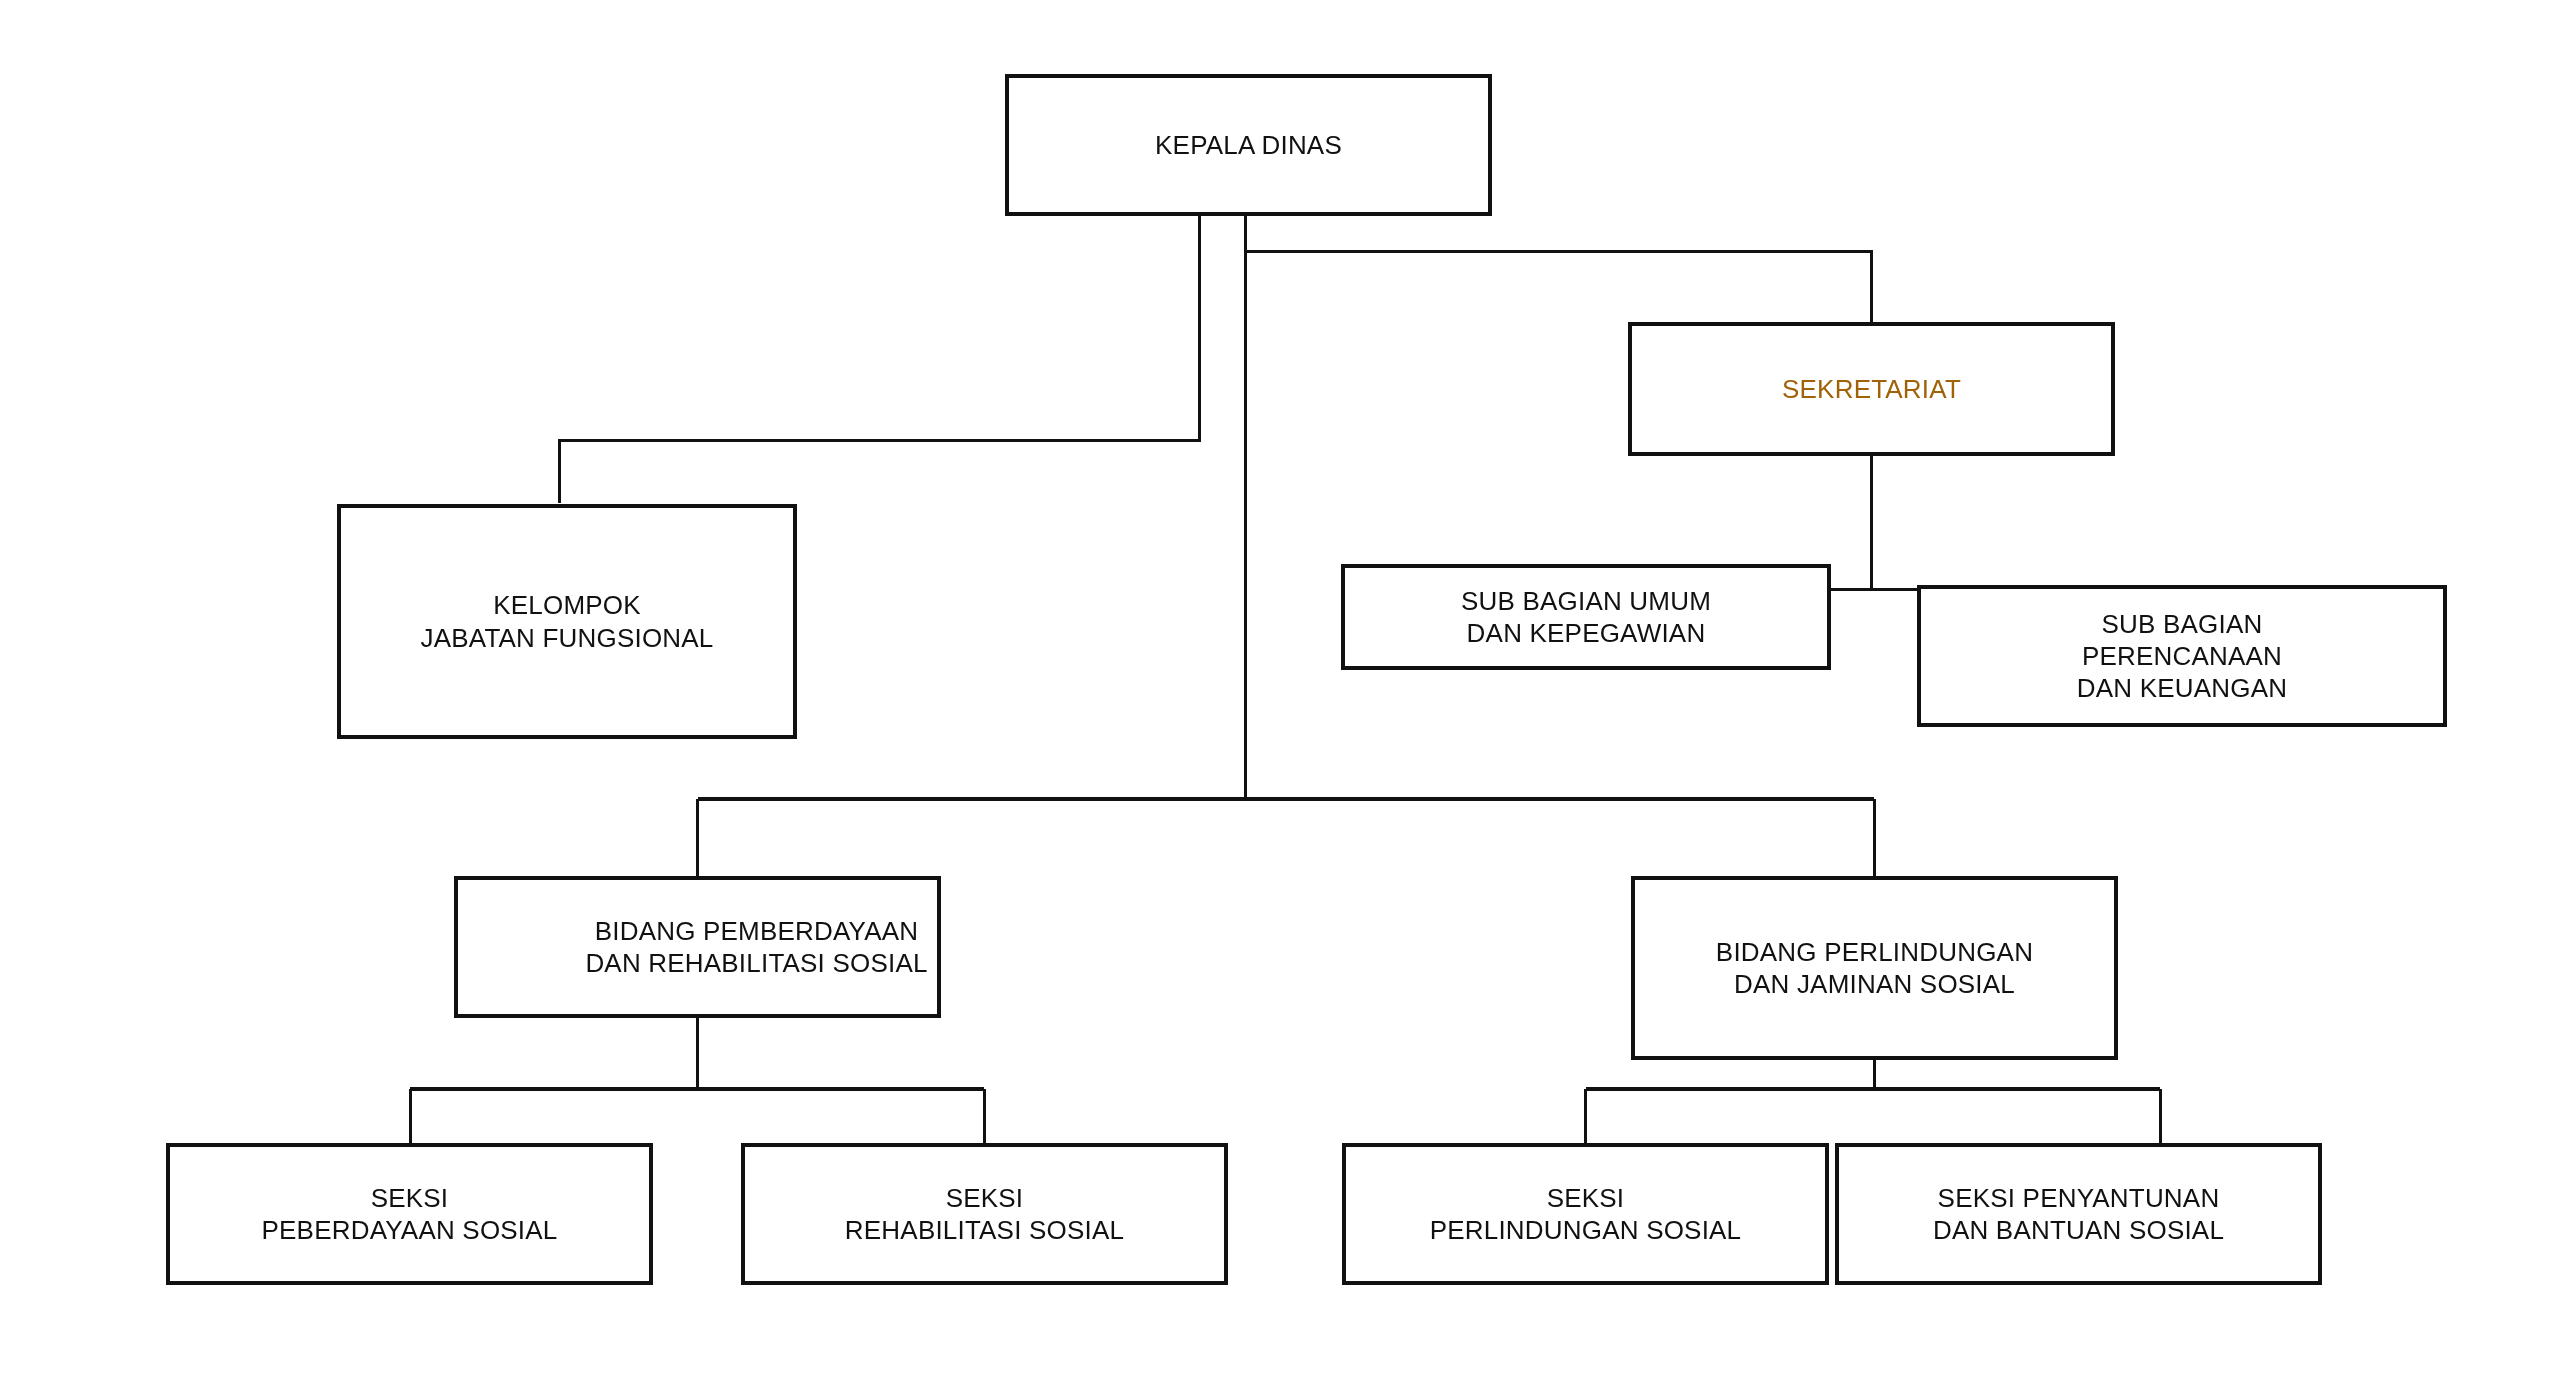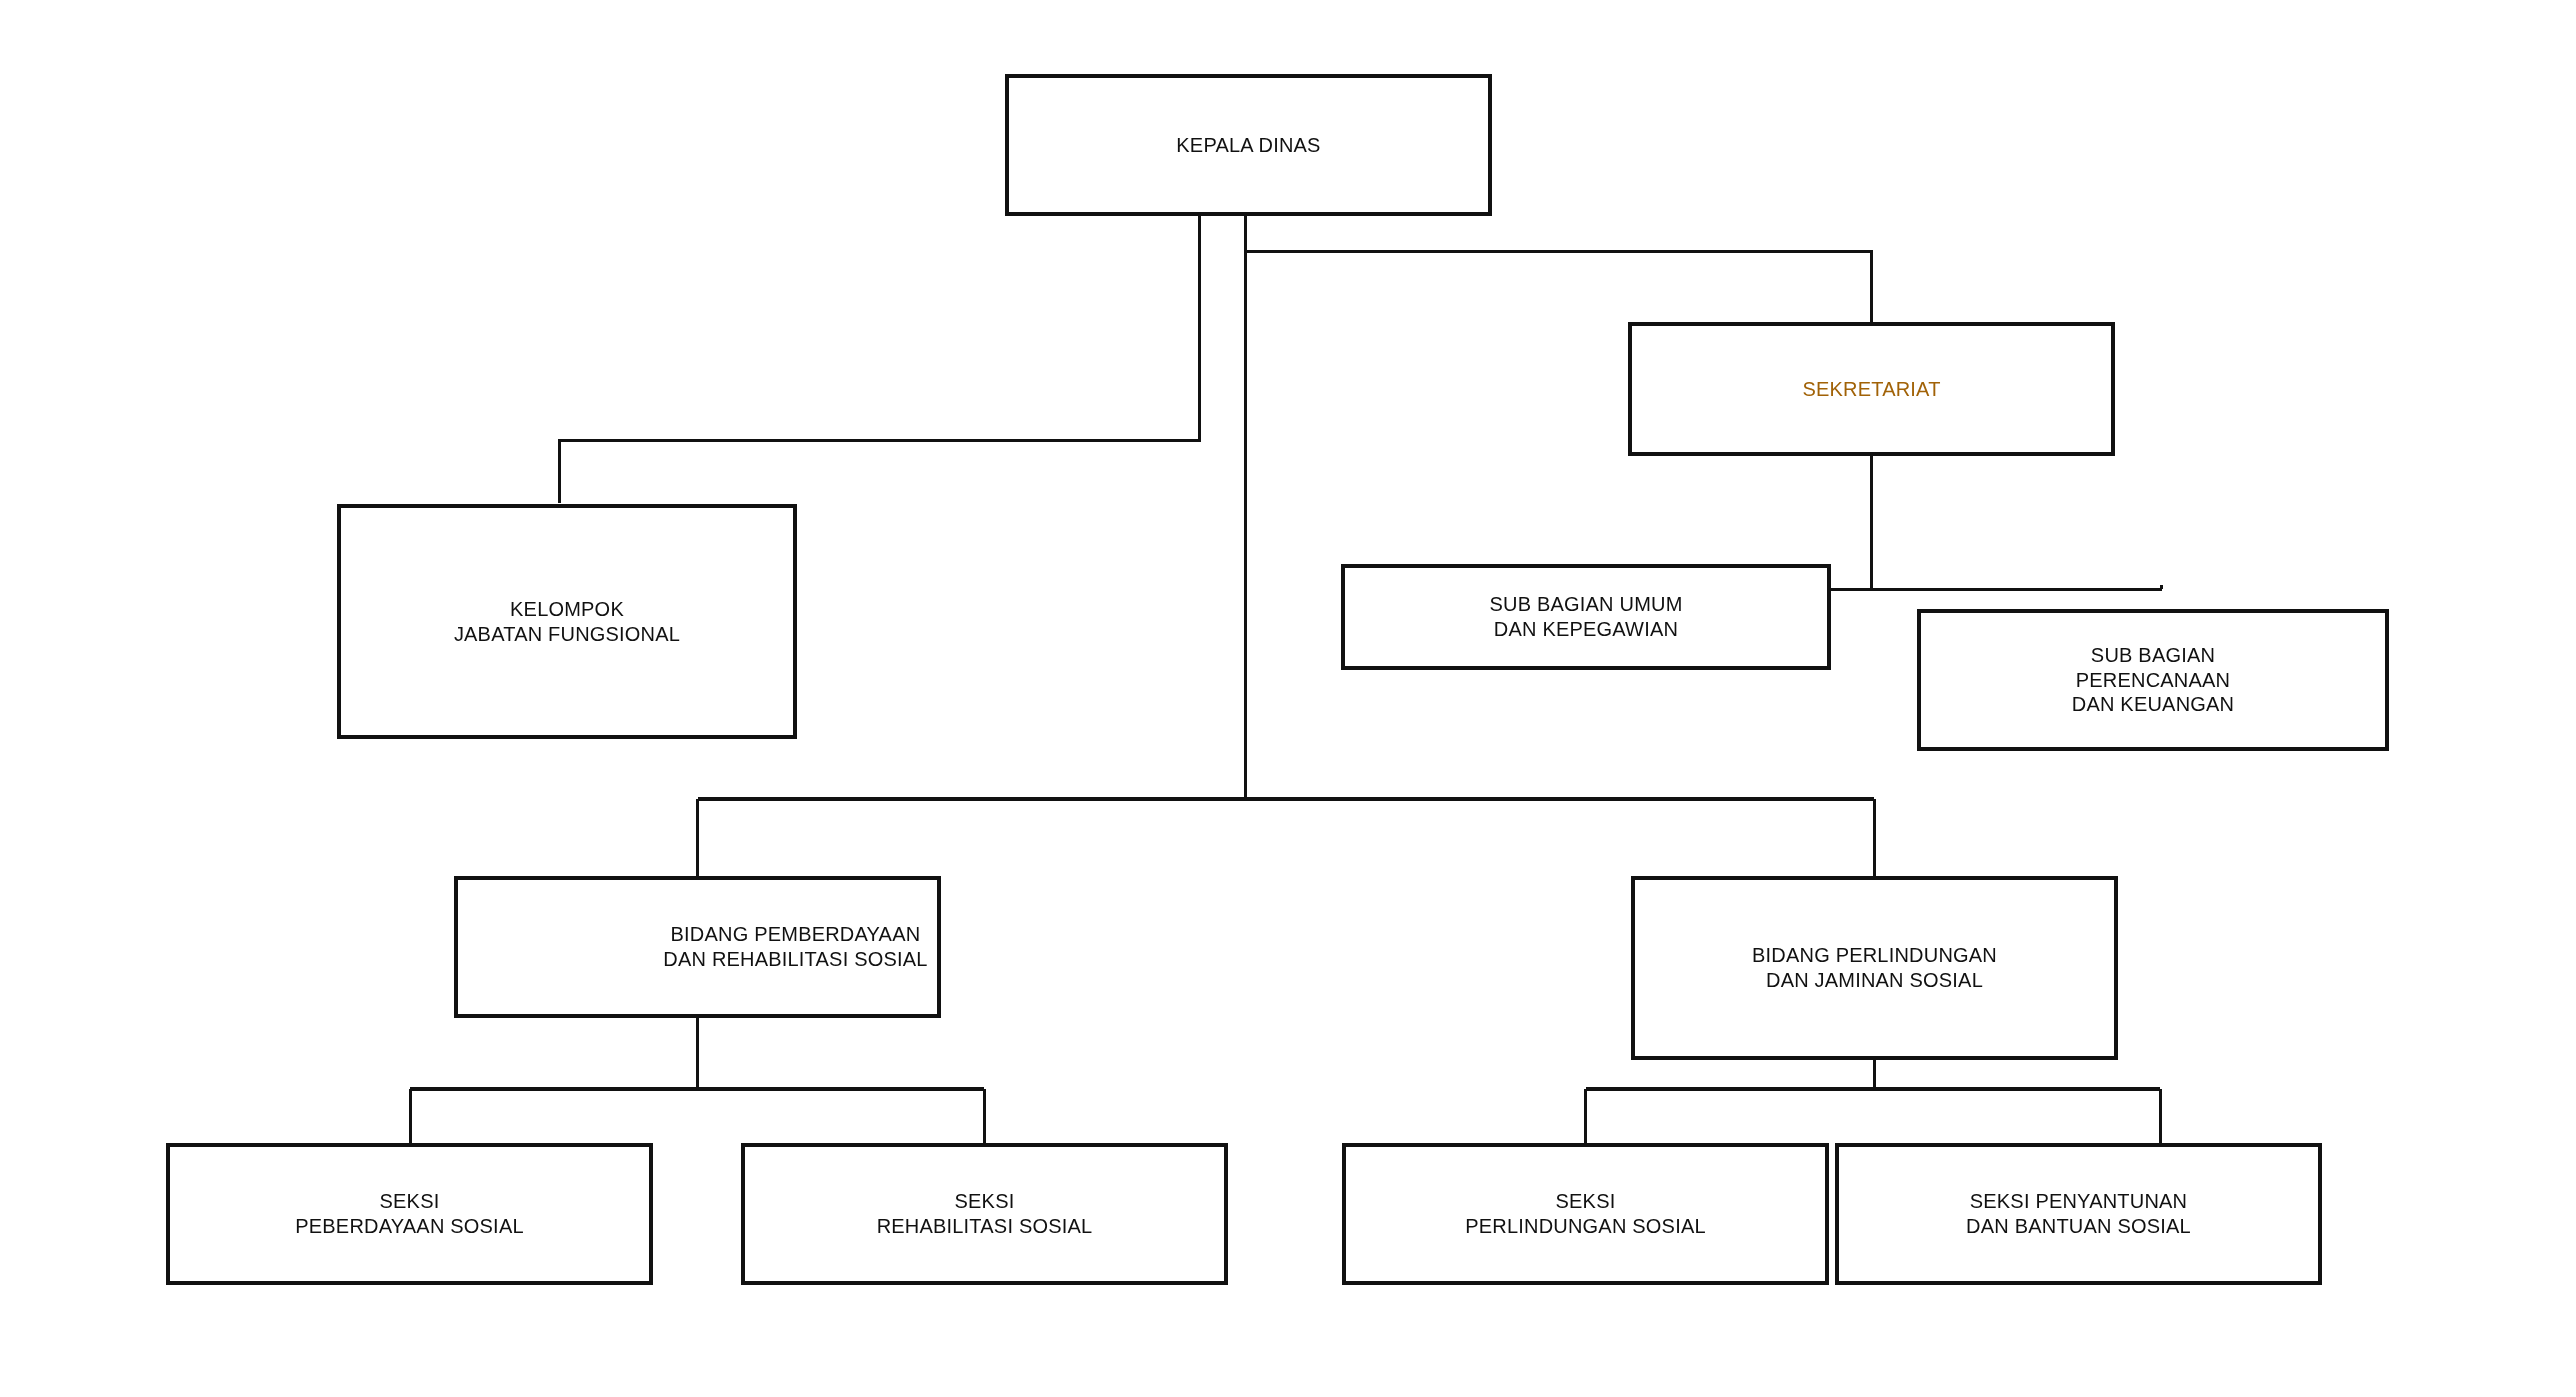--- a/index.html
+++ b/index.html
@@ -32,21 +32,21 @@
     background: #ffffff;
     border: 3.4px solid #111111;
     display: flex;
     align-items: center;
     justify-content: center;
     text-align: center;
     z-index: 2;
   }
   .node-label {
     font-family: "Liberation Sans", sans-serif;
-    font-size: 20px;
+    font-size: 26px;
     line-height: 1.24;
     color: #111111;
     letter-spacing: 0.2px;
     white-space: pre-line;
     padding: 0 9.4px;
   }
   .lvl-root   { border-width: 4px; }
   .lvl-unit   { border-width: 4px; }
   .lvl-sub    { border-width: 4px; }
   .lvl-bidang { border-width: 4px; }
@@ -99,21 +99,21 @@
 
   <div class="org-node lvl-unit" style="left: 1628px; top: 322px; width: 487px; height: 134px; border-color: rgb(17, 17, 17);">
     <span class="node-label" style="color: #a16207;">SEKRETARIAT</span>
   </div>
 
   <div class="org-node lvl-sub" style="left: 1341px; top: 564px; width: 490px; height: 106px; border-color: rgb(17, 17, 17);">
     <span class="node-label" style="color: rgb(17, 17, 17);">SUB BAGIAN UMUM
 DAN KEPEGAWIAN</span>
   </div>
 
-  <div class="org-node lvl-sub" style="left: 1917px; top: 609px; width: 472px; height: 142px; border-color: rgb(17, 17, 17);">
+  <div class="org-node lvl-sub" style="left: 1917px; top: 585px; width: 530px; height: 142px; border-color: rgb(17, 17, 17);">
     <span class="node-label" style="color: rgb(17, 17, 17);">SUB BAGIAN
 PERENCANAAN
 DAN KEUANGAN</span>
   </div>
 
   <div class="org-node lvl-bidang" style="left: 454px; top: 876px; width: 487px; height: 142px; border-color: rgb(17, 17, 17); justify-content: flex-end;">
     <span class="node-label" style="color: rgb(17, 17, 17);">BIDANG PEMBERDAYAAN
 DAN REHABILITASI SOSIAL</span>
   </div>
 

